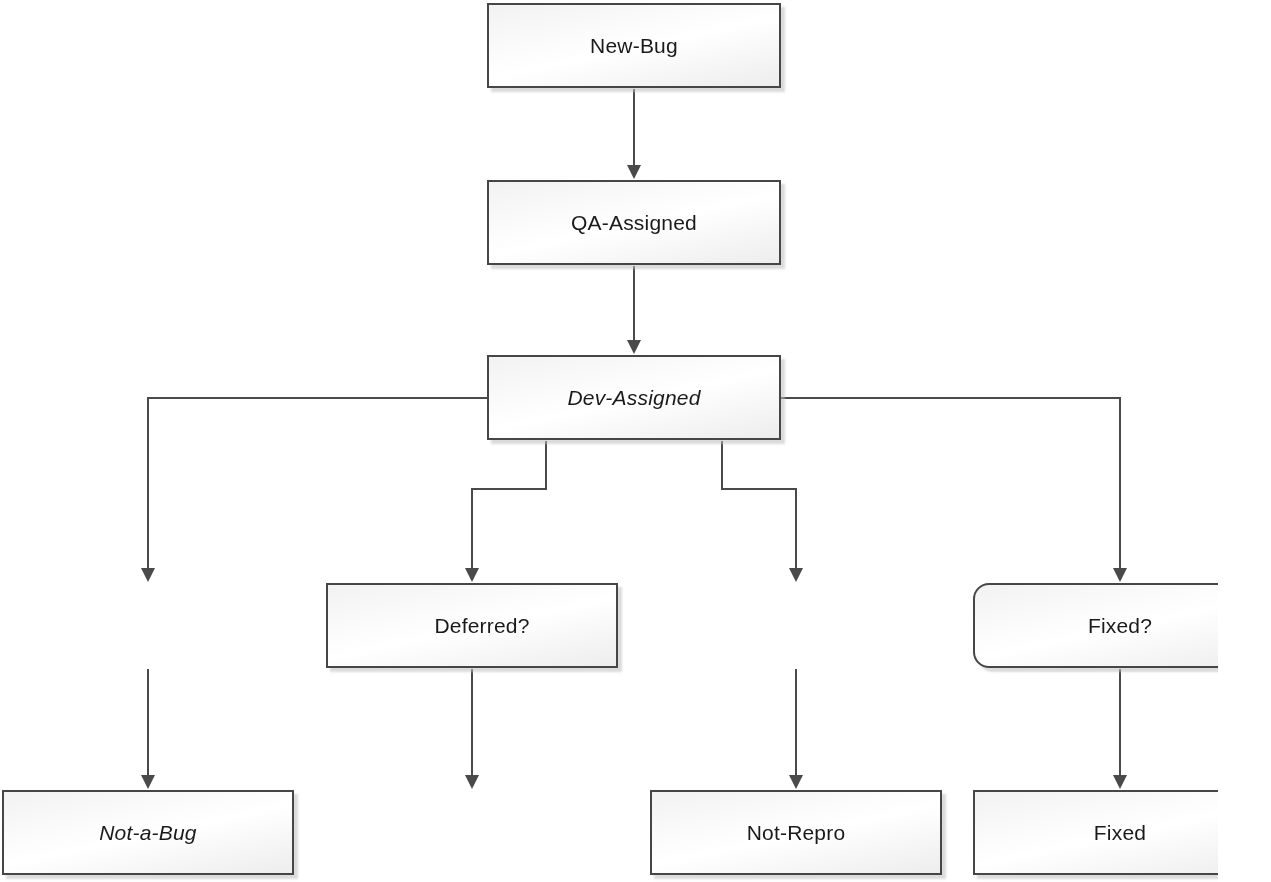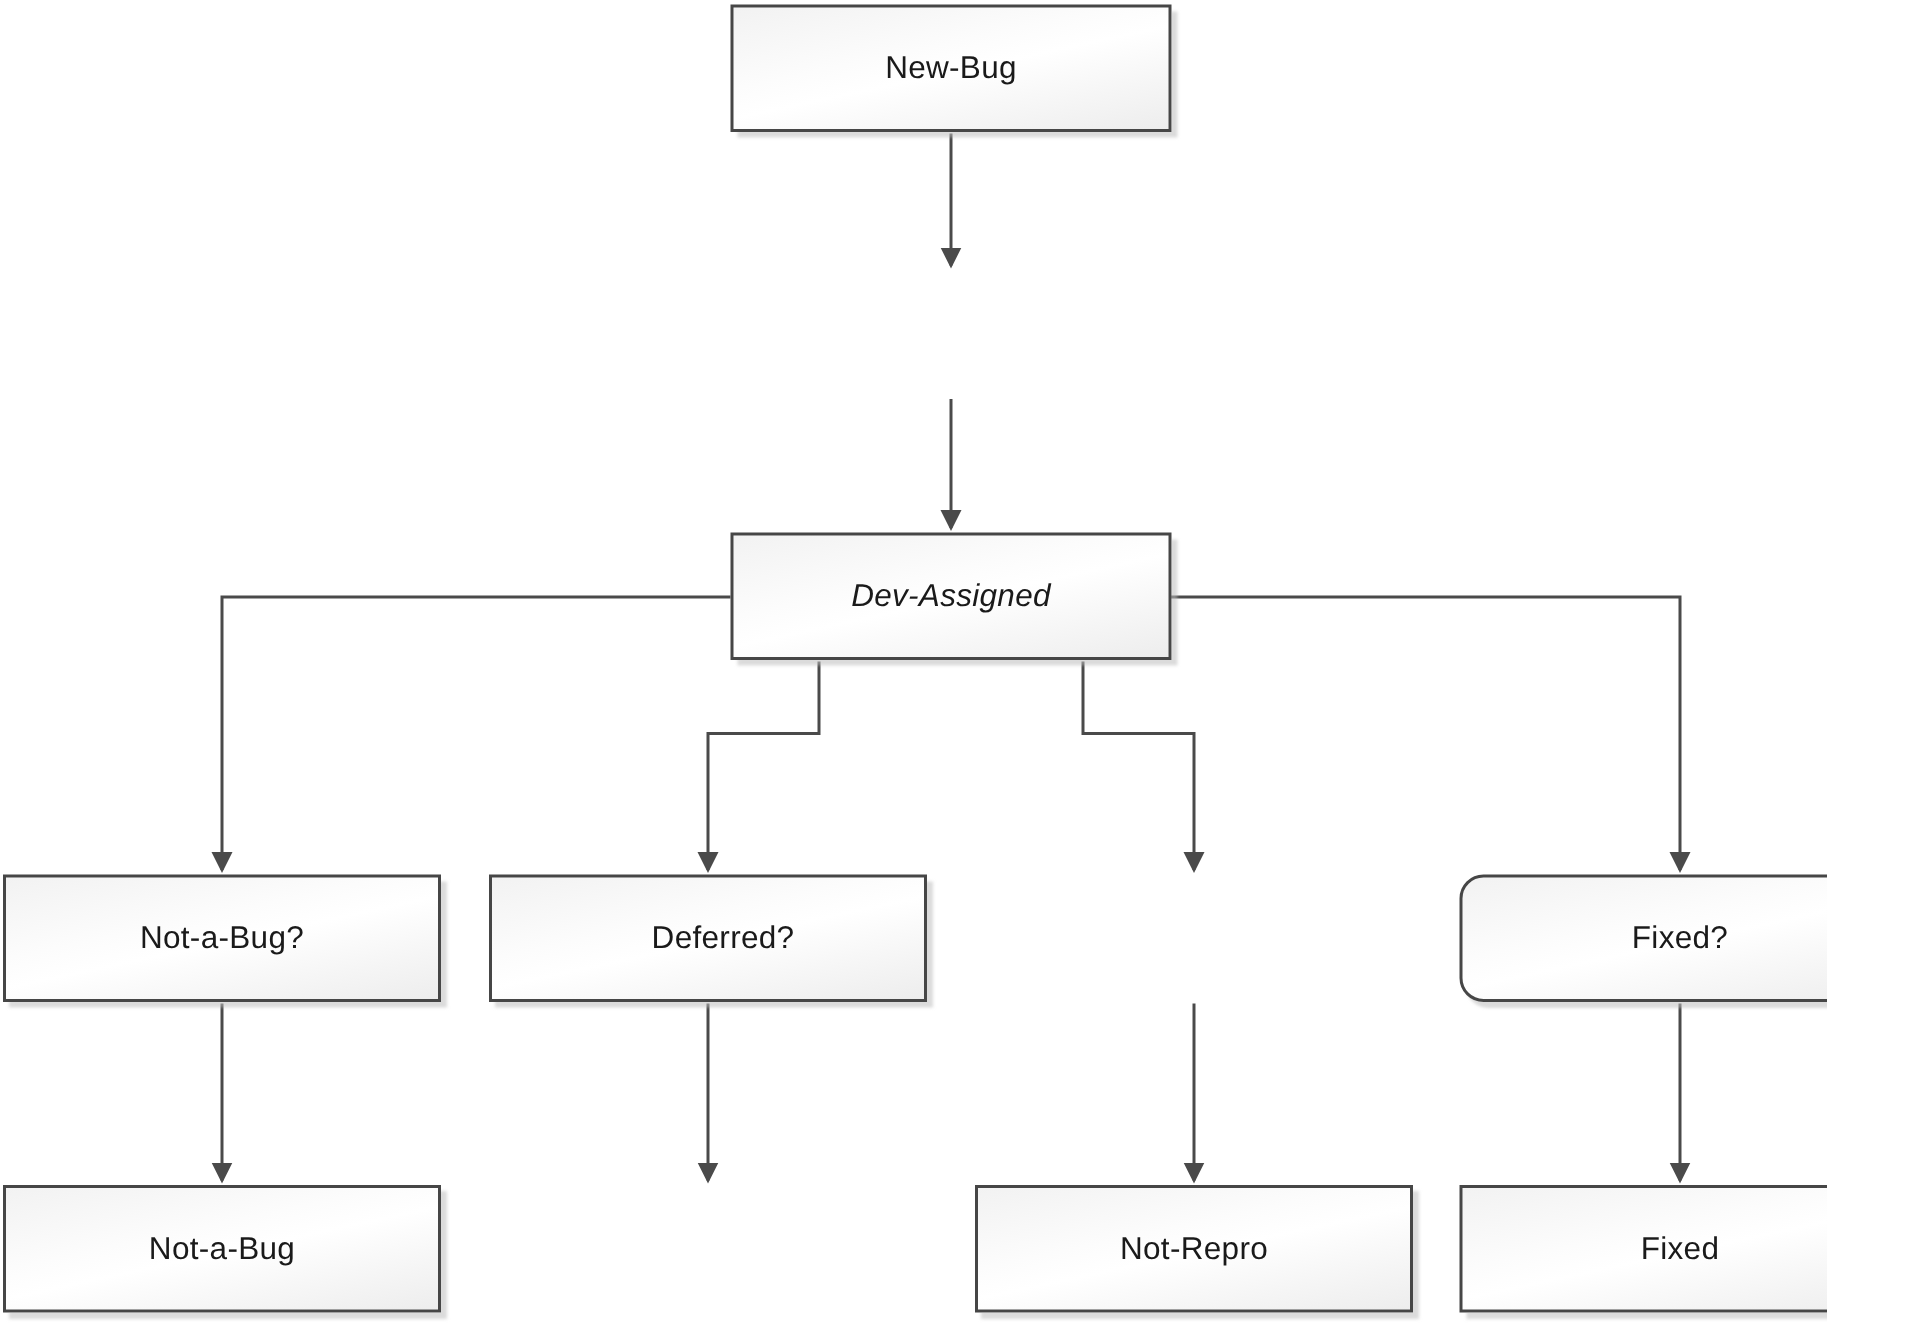--- a/index.html
+++ b/index.html
@@ -60,30 +60,30 @@
     <path class="edge" marker-end="url(#arrow)" d="M722,441 L722,489 L796,489 L796,580"></path>
     <path class="edge" marker-end="url(#arrow)" d="M781,398 L1120,398 L1120,580"></path>
     <path class="edge" marker-end="url(#arrow)" d="M148,669 L148,787"></path>
     <path class="edge" marker-end="url(#arrow)" d="M472,669 L472,787"></path>
     <path class="edge" marker-end="url(#arrow)" d="M796,669 L796,787"></path>
     <path class="edge" marker-end="url(#arrow)" d="M1120,669 L1120,787"></path>
   </svg>
 
   <div class="node" style="left:487px; top:3px;   width:294px; height:85px;">New-Bug</div>
 
+  <div class="node" style="left:487px; top:180px; width:294px; height:85px;">QA-Assigned</div>
 
   <div class="node" style="left:487px; top:355px; width:294px; height:85px;font-style:italic;">Dev-Assigned</div>
 
-  <div class="node" style="left:2px;   top:583px; width:292px; height:85px;">Not-a-Bug?</div>
 
   <div class="node" style="left:326px; top:583px; width:292px; height:85px;padding-left:20px;">Deferred?</div>
 
 
   <div class="node" style="left:973px; top:583px; width:294px; height:85px;border-radius:16px;">Fixed?</div>
 
-  <div class="node" style="left:2px;   top:790px; width:292px; height:85px;">Not-a-Bug</div>
+  <div class="node" style="left:2px;   top:790px; width:292px; height:85px;font-style:italic;">Not-a-Bug</div>
 
 
   <div class="node" style="left:650px; top:790px; width:292px; height:85px;">Not-Repro</div>
 
   <div class="node" style="left:973px; top:790px; width:294px; height:85px;">Fixed</div>
 
 </div>
 
 </body></html>

